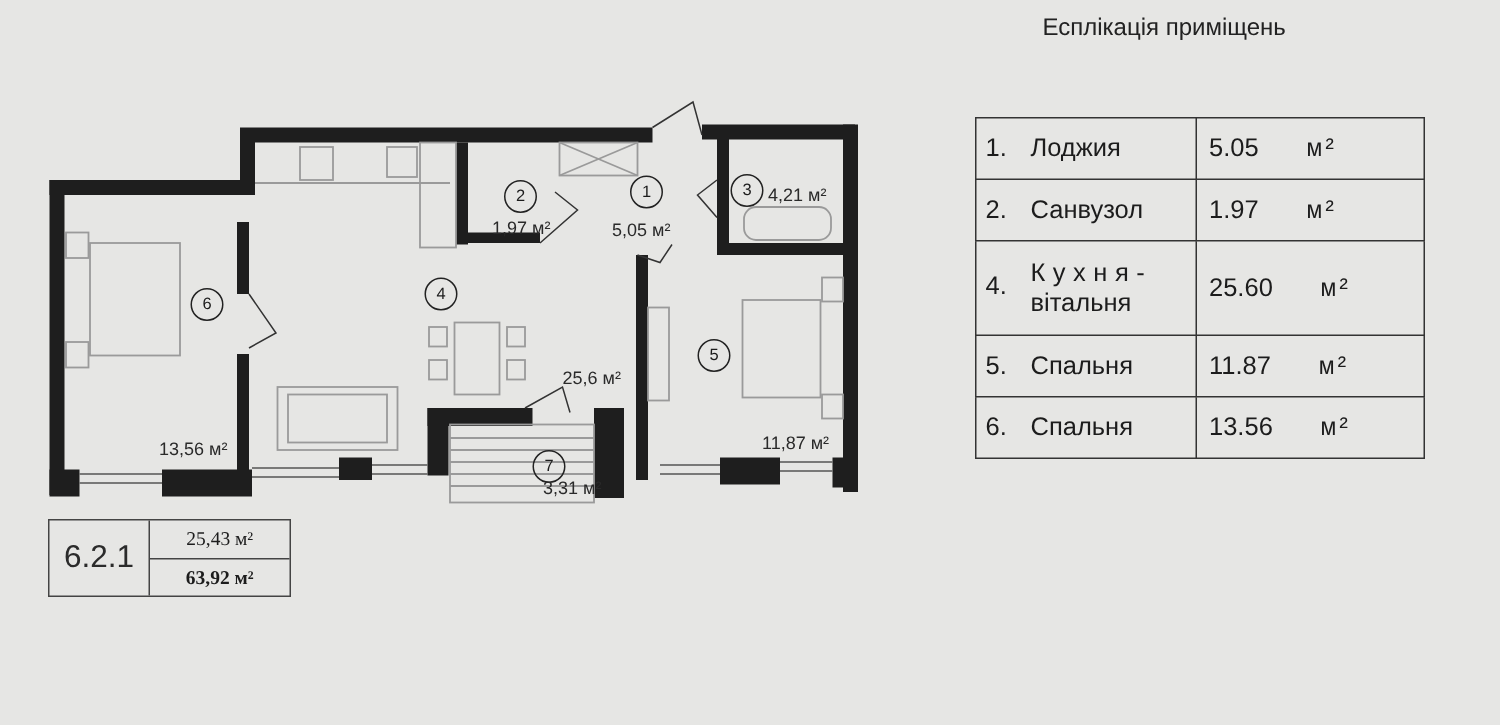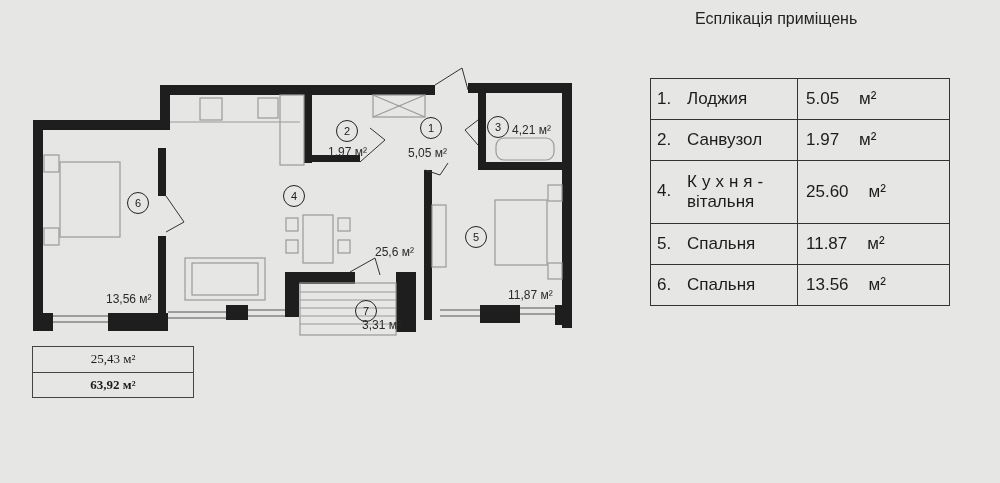--- a/index.html
+++ b/index.html
@@ -34,21 +34,21 @@
   .title { position:absolute; left:655px; top:10px; font-size:16px; color:#222;margin-left:40px; }
   .legend {
     position:absolute; left:650px; top:78px; width:300px;
     border-collapse:collapse;
   }
   .legend td { border:1.5px solid #333; font-size:17px; padding:0; height:40px; vertical-align:middle; }
   .legend td.name { width:140px; padding-left:6px; }
   .legend td.val { padding-left:8px; }
   .legend .num { display:inline-block; width:30px; }
   .legend .spaced { letter-spacing:5px;text-align:center; }
-  .legend .unit { margin-left:20px; }
+  .legend .unit { margin-left:32px;font-family:Liberation Mono, monospace; }
   .legend tr.tall td { height:62px; }
   .legend tr.last td { border-bottom:none; height:72px; }
   .legend tr.last td:last-child { border-right:1.5px solid #333; }
   .twoline { display:inline-block; vertical-align:middle; line-height:20px; }
 </style>
 </head>
 <body>
 
 <div class="plan">
   <svg width="640" height="483">
@@ -146,20 +146,21 @@
   <div class="room-num" style="left:283px;top:185px">4</div>
   <div class="plan-label" style="left:375px;top:245px">25,6 м²</div>
   <div class="room-num" style="left:465px;top:226px">5</div>
   <div class="plan-label" style="left:508px;top:288px">11,87 м²</div>
   <div class="room-num" style="left:127px;top:192px">6</div>
   <div class="plan-label" style="left:106px;top:292px">13,56 м²</div>
   <div class="room-num" style="left:355px;top:300px">7</div>
   <div class="plan-label" style="left:362px;top:318px">3,31 м²</div>
 
   <div class="summary">
+    <div class="code">6.2.1</div>
     <div class="areas">
       <div>25,43 м²</div>
       <div class="total">63,92 м²</div>
     </div>
   </div>
 </div>
 
 <div class="title">Есплікація приміщень</div>
 
 <table class="legend">

